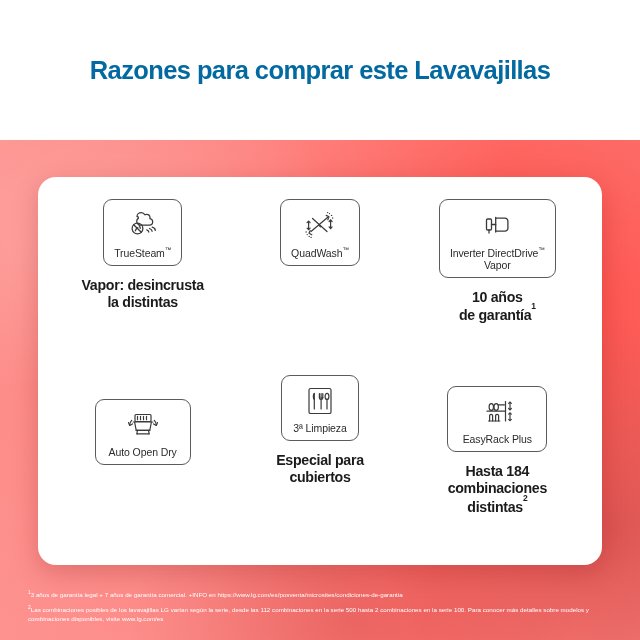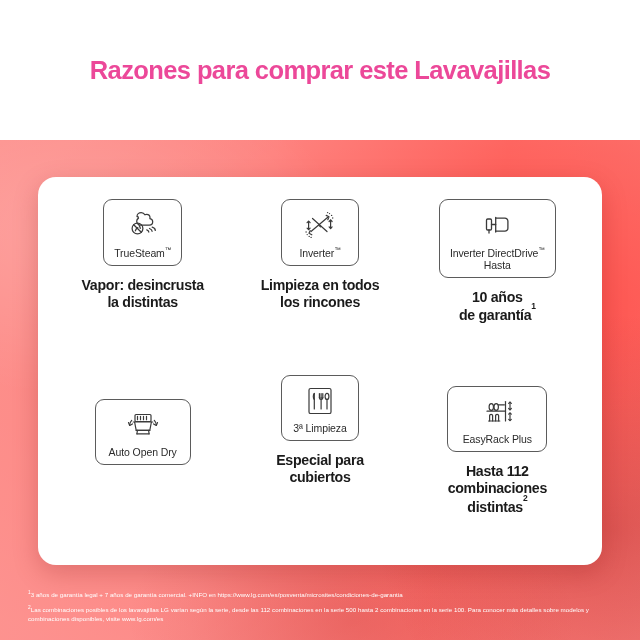--- a/index.html
+++ b/index.html
@@ -11,21 +11,21 @@
   }
   .page { position:relative; width:640px; height:640px; background:#fff; }
 
   
   .header {
     position:absolute; left:0; top:0; width:640px; height:140px;
     background:#ffffff;
     display:flex; align-items:center; justify-content:center;
   }
   .page-title {
-    font-size:25.5px; font-weight:800; color:#ec4899;
+    font-size:25.5px; font-weight:800; color:#0369a1;
     letter-spacing:-0.6px; white-space:nowrap;
   }
 
   
   .red-field {
     position:absolute; left:0; top:140px; width:640px; height:500px;
     background:
       radial-gradient(120% 90% at 88% 34%, #fb2b27 0%, #f0403c 30%, #e8514e 55%, #e0605e 100%),
       linear-gradient(100deg, #ef5350 0%, #ee4a48 38%, #f02c29 70%, #d93836 100%);
     background-blend-mode:screen, normal;
@@ -149,41 +149,38 @@
                   <circle cx="31.6" cy="6.4" r=".7"></circle>
                 <circle cx="32.7" cy="9" r=".7"></circle>
                   <circle cx="27.6" cy="3.6" r=".7"></circle>
                 <circle cx="9.2" cy="27.4" r=".7"></circle>
                   <circle cx="7.2" cy="25.6" r=".7"></circle>
                 <circle cx="6.1" cy="23" r=".7"></circle>
                   <circle cx="11.1" cy="28.4" r=".7"></circle>
               </g>
             </svg>
           </div>
-          <div class="chip-label"><span>Inverter</span><span class="tm">™</span></div>
-        </div>
-        <div class="caption">
-          <span>Limpieza en todos</span><br><span>los rincones</span>
+          <div class="chip-label"><span>QuadWash</span><span class="tm">™</span></div>
         </div>
       </div>
 
       <div class="cell">
         <div class="chip" style="min-width:108px;">
           <div class="chip-icon">
             <svg width="34" height="28" viewBox="0 0 34 28">
               <g fill="none" stroke="#3a3a3a" stroke-width="1.3" stroke-linecap="round" stroke-linejoin="round">
                 <rect x="6.5" y="8" width="5" height="11" rx="1.2"></rect>
                 <path d="M9 19v3"></path>
                 <path d="M11.5 13.5h4.2"></path>
                 <path d="M15.7 6.5v14.5"></path>
                 <path d="M15.7 7.2h9.2a3 3 0 0 1 3 3v7a3 3 0 0 1-3 3h-9.2"></path>
               </g>
             </svg>
           </div>
-          <div class="chip-label two-line"><span>Inverter DirectDrive</span><span class="tm">™</span><br><span>Hasta</span></div>
+          <div class="chip-label two-line"><span>Inverter DirectDrive</span><span class="tm">™</span><br><span>Vapor</span></div>
         </div>
         <div class="caption">
           <span>10 años</span><br><span>de garantía</span><sup>1</sup>
         </div>
       </div>
 
       <div class="cell">
         <div class="chip" style="min-width:96px;margin-top:24px;">
           <div class="chip-icon">
             <svg width="46" height="30" viewBox="0 0 46 30">
@@ -248,21 +245,21 @@
                 <path d="M32.7 11.5L34 12.8l1.3-1.3"></path>
                 <path d="M34 16v7.5"></path>
                 <path d="M32.7 17.2L34 15.9l1.3 1.3"></path>
                 <path d="M32.7 22.3L34 23.6l1.3-1.3"></path>
               </g>
             </svg>
           </div>
           <div class="chip-label"><span>EasyRack Plus</span></div>
         </div>
         <div class="caption">
-          <span>Hasta 112</span><br><span>combinaciones</span><br><span>distintas</span><sup>2</sup>
+          <span>Hasta 184</span><br><span>combinaciones</span><br><span>distintas</span><sup>2</sup>
         </div>
       </div>
 
     </div>
   </div>
 
   <div class="footnotes">
     <div class="footnote">
       <sup>1</sup><span>3 años de garantía legal + 7 años de garantía comercial. +INFO en https://www.lg.com/es/posventa/microsites/condiciones-de-garantia</span>
     </div>

